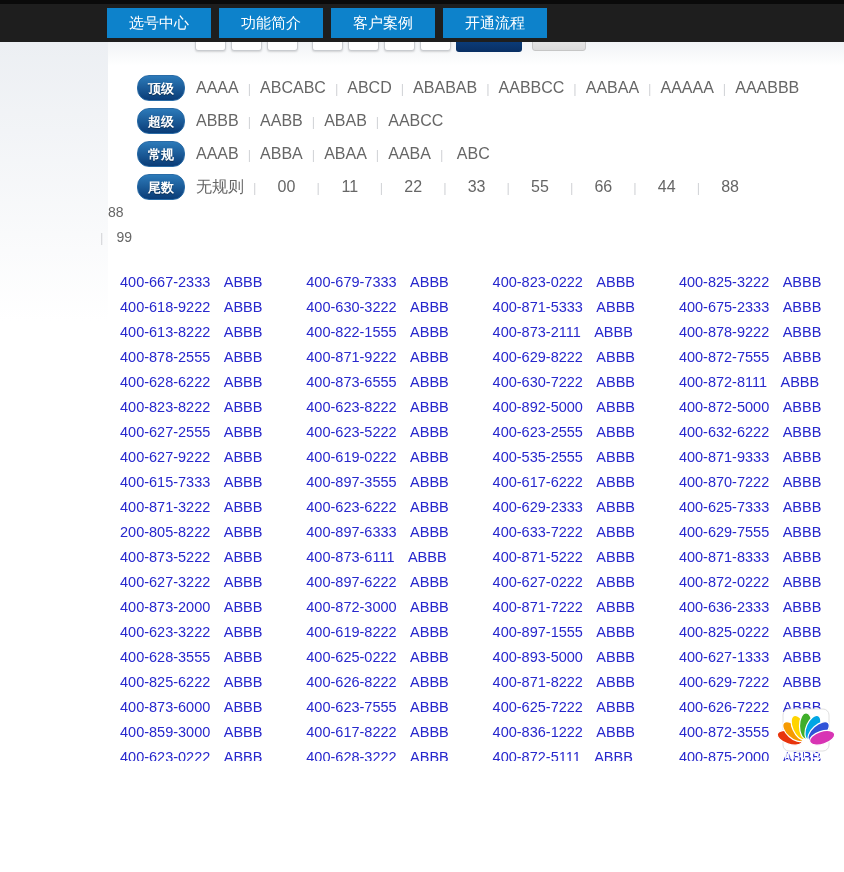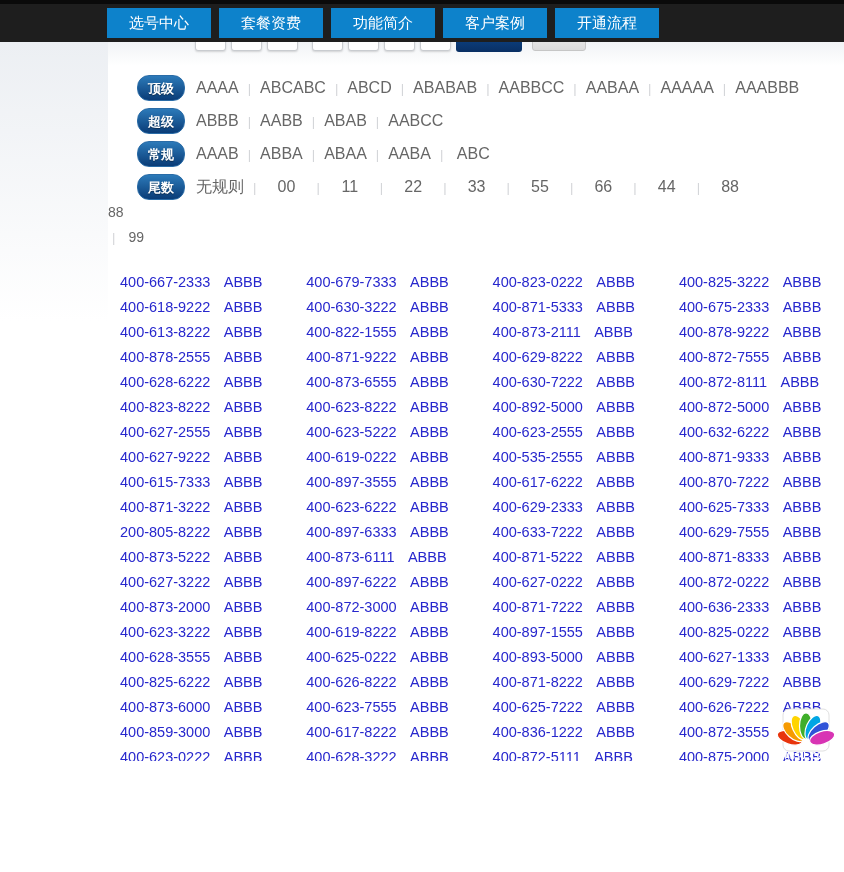--- a/index.html
+++ b/index.html
@@ -33,21 +33,21 @@
   .f-btn { display:block; width:48px; height:26px; line-height:25px; text-align:center; color:#fff;
     font-size:13px; font-weight:bold; background:linear-gradient(#2c7ab9,#0a3c77);
     border:1px solid #2a6ca7; border-radius:12px; box-sizing:border-box; cursor:pointer;
     text-shadow:0 1px 1px rgba(0,0,0,.4); }
   .f-items { display:flex; margin-left:11px; }
   .f-cell { display:flex; align-items:center; }
   .f-cell + .f-cell::before { content:"|"; color:#d3d5d8; margin:0 9px; font-size:13px; }
   .f-item { display:inline-block; min-width:42px; text-align:center; color:#666; font-size:16px;
     text-decoration:none; cursor:pointer; }
   .tail-88 { position:absolute; left:108px; top:204px; font-size:14px; color:#666; text-decoration:none; cursor:pointer; z-index:2; }
-  .tail-99 { position:absolute; left:112px; top:229px; font-size:14px; z-index:2; }
+  .tail-99 { position:absolute; left:100px; top:229px; font-size:14px; z-index:2; }
   .tail-99 .pipe { color:#d3d5d8; font-size:13px; }
   .tail-99 a { color:#666; text-decoration:none; margin-left:13px; cursor:pointer; }
   
   .grid { position:absolute; left:120px; top:269px; display:grid;
     grid-template-columns:repeat(4,186.3px); grid-auto-rows:25px; }
   .cell { white-space:nowrap; line-height:25px; }
   .num, .pat { color:#2727cd; font-size:14.5px; text-decoration:none; }
   .num { cursor:pointer; }
   .pat { margin-left:9px; }
   
@@ -83,21 +83,20 @@
         <input class="digit-box" type="text" style="">
       </div>
     <button class="btn-navy"></button>
     <button class="btn-gray"></button>
   </div>
 
   <nav class="navbar">
     <div class="nav-buttons">
 
     <a class="nav-btn">选号中心</a>
-        <a class="nav-btn">套餐资费</a>
         <a class="nav-btn">功能简介</a>
         <a class="nav-btn">客户案例</a>
         <a class="nav-btn">开通流程</a>
       </div>
   </nav>
 
   <div class="filters">
 
       <div class="f-row">
         <a class="f-btn">顶级</a>

